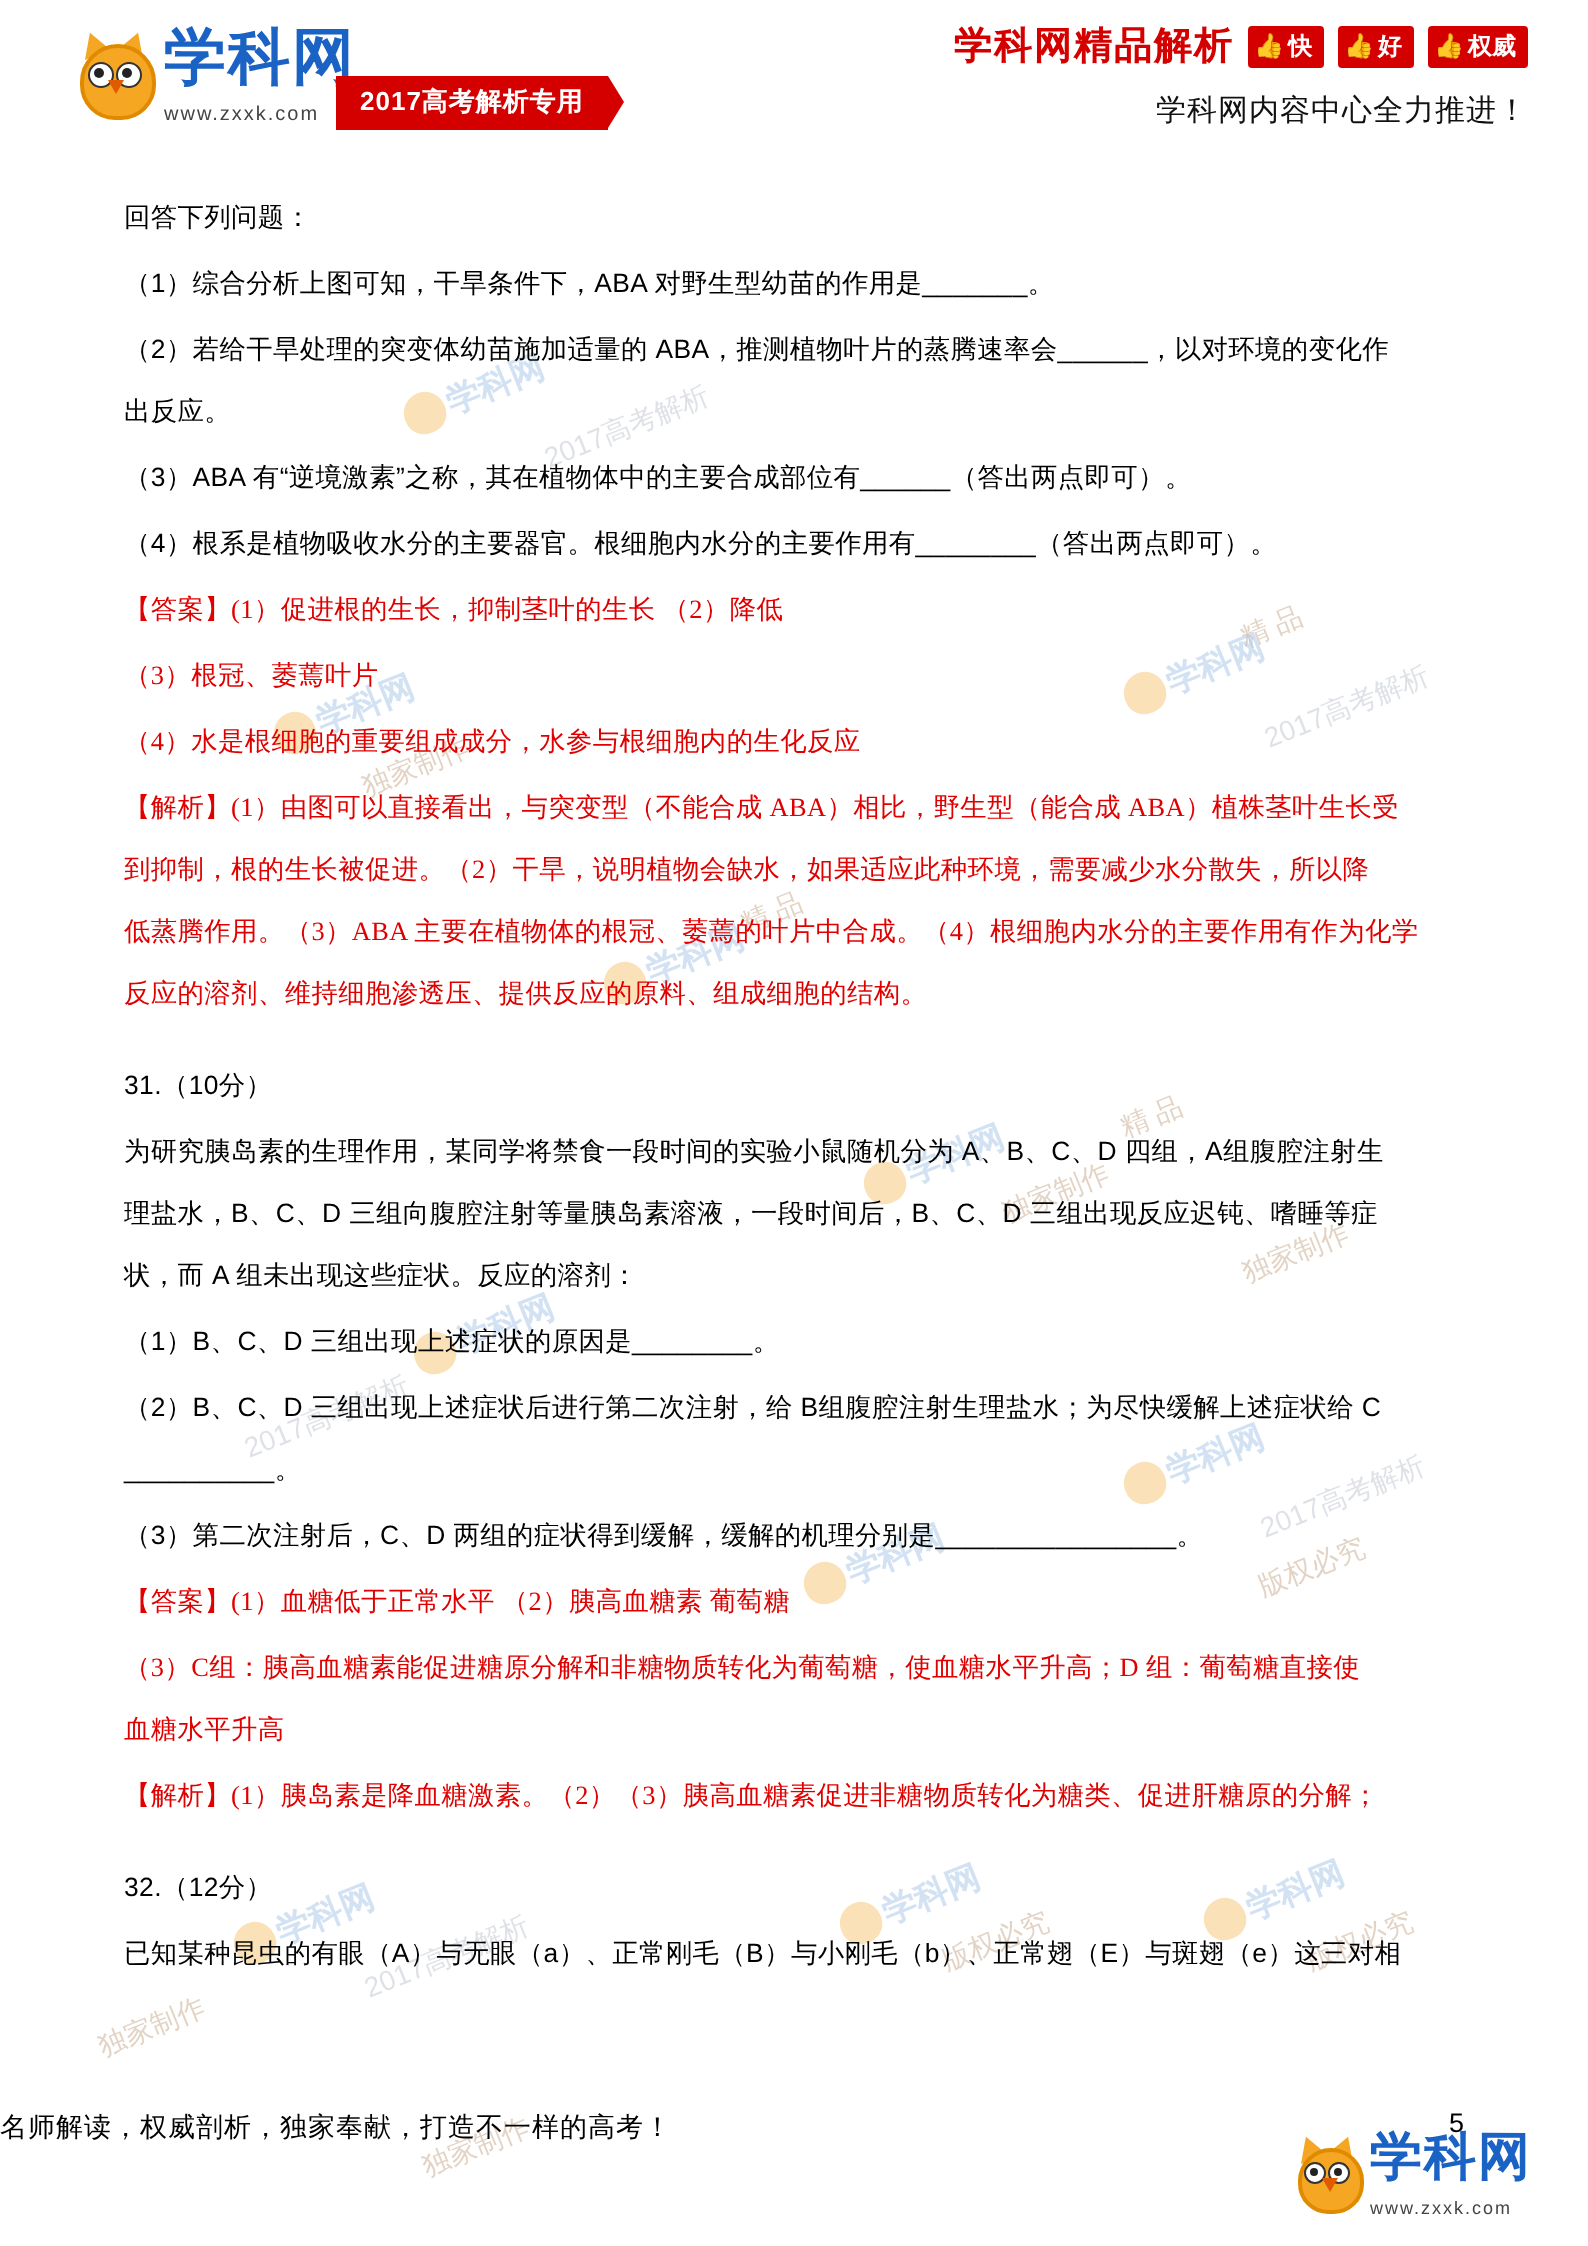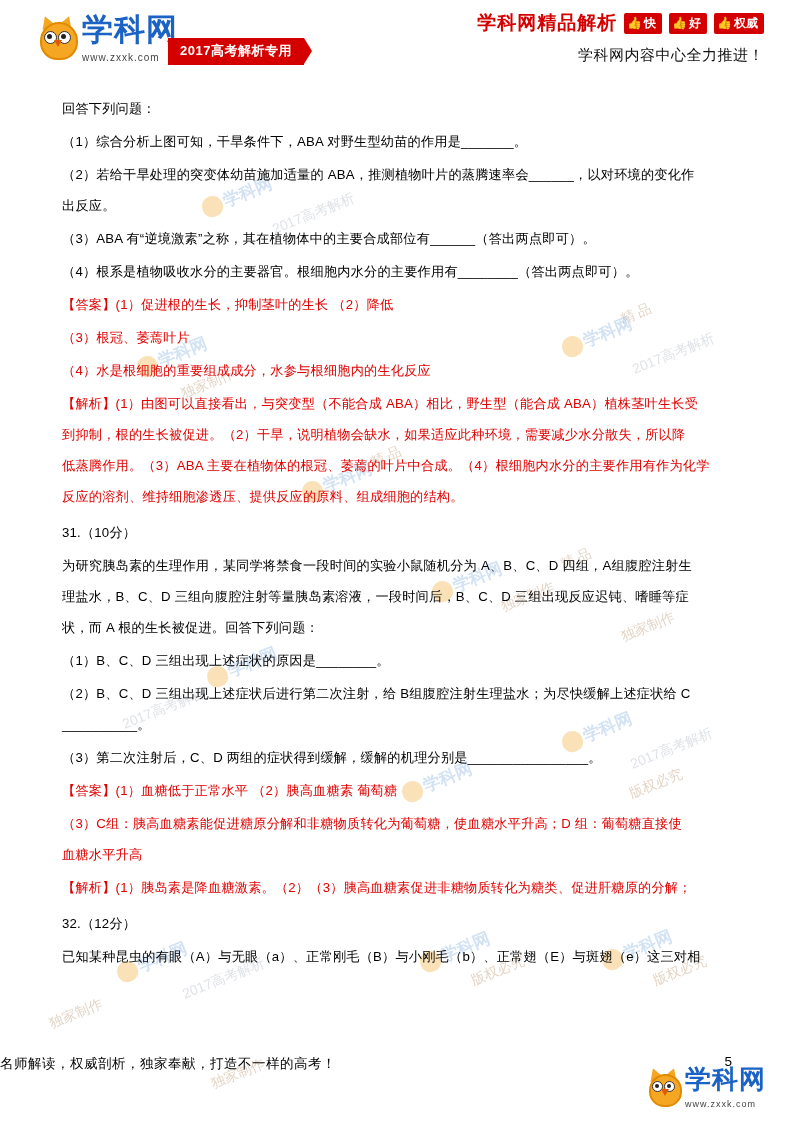--- a/index.html
+++ b/index.html
@@ -172,23 +172,23 @@
     width: 672px;
   }
   p {
     margin: 0 0 11px 0;
     font-size: 13.2px;
     line-height: 22px;
     color: #000;
     font-family: "Liberation Sans", sans-serif;
     letter-spacing: 0.2px;
   }
-  p.red { color: #e00000; }
+  p.red { color: #e00000; font-family: Liberation Serif, serif; }
   p.tight { margin-bottom: 9px; }
-  .gap-top { margin-top: 14px; }
+  .gap-top { margin-top: 24px; }
 
   
   .wm {
     position: absolute;
     pointer-events: none;
     user-select: none;
     opacity: 0.5;
   }
   .wm-logo {
     display: flex;
@@ -393,21 +393,21 @@
     <p class="red">（4）水是根细胞的重要组成成分，水参与根细胞内的生化反应</p>
 
     <p class="red tight">【解析】(1）由图可以直接看出，与突变型（不能合成 ABA）相比，野生型（能合成 ABA）植株茎叶生长受</p>
     <p class="red tight">到抑制，根的生长被促进。（2）干旱，说明植物会缺水，如果适应此种环境，需要减少水分散失，所以降</p>
     <p class="red tight">低蒸腾作用。（3）ABA 主要在植物体的根冠、萎蔫的叶片中合成。（4）根细胞内水分的主要作用有作为化学</p>
     <p class="red">反应的溶剂、维持细胞渗透压、提供反应的原料、组成细胞的结构。</p>
 
     <p class="gap-top">31.（10分）</p>
     <p class="tight">为研究胰岛素的生理作用，某同学将禁食一段时间的实验小鼠随机分为 A、B、C、D 四组，A组腹腔注射生</p>
     <p class="tight">理盐水，B、C、D 三组向腹腔注射等量胰岛素溶液，一段时间后，B、C、D 三组出现反应迟钝、嗜睡等症</p>
-    <p>状，而 A 根的生长被促进。回答下列问题：</p>
+    <p>状，而 A 组未出现这些症状。反应的溶剂：</p>
     <p>（1）B、C、D 三组出现上述症状的原因是________。</p>
     <p class="tight">（2）B、C、D 三组出现上述症状后进行第二次注射，给 B组腹腔注射生理盐水；为尽快缓解上述症状给 C</p>
     <p>__________。</p>
     <p>（3）第二次注射后，C、D 两组的症状得到缓解，缓解的机理分别是________________。</p>
 
     <p class="red">【答案】(1）血糖低于正常水平      （2）胰高血糖素          葡萄糖</p>
     <p class="red tight">（3）C组：胰高血糖素能促进糖原分解和非糖物质转化为葡萄糖，使血糖水平升高；D 组：葡萄糖直接使</p>
     <p class="red">血糖水平升高</p>
 
     <p class="red tight">【解析】(1）胰岛素是降血糖激素。（2）（3）胰高血糖素促进非糖物质转化为糖类、促进肝糖原的分解；</p>

